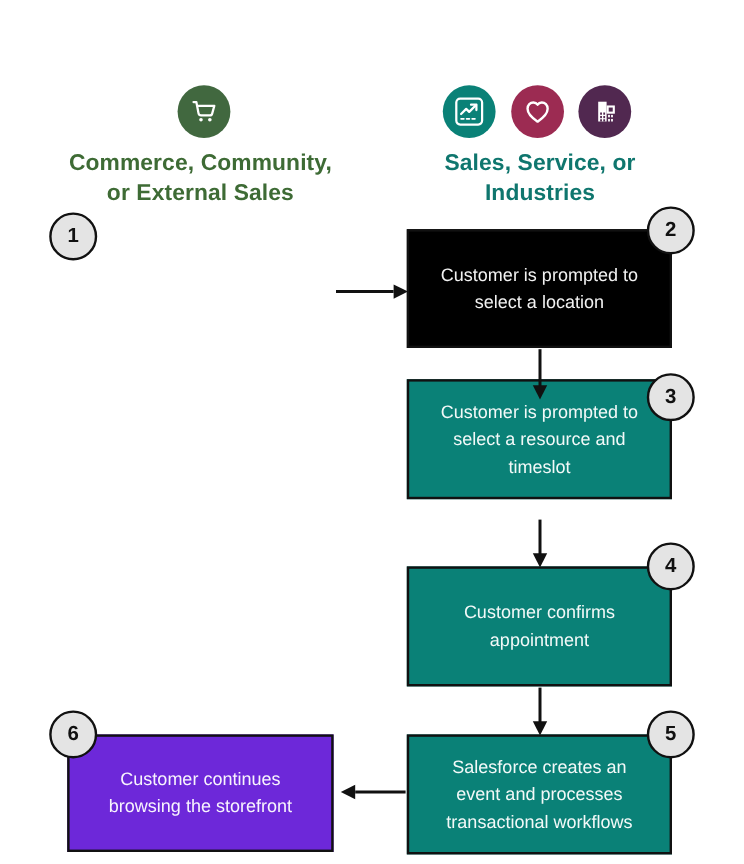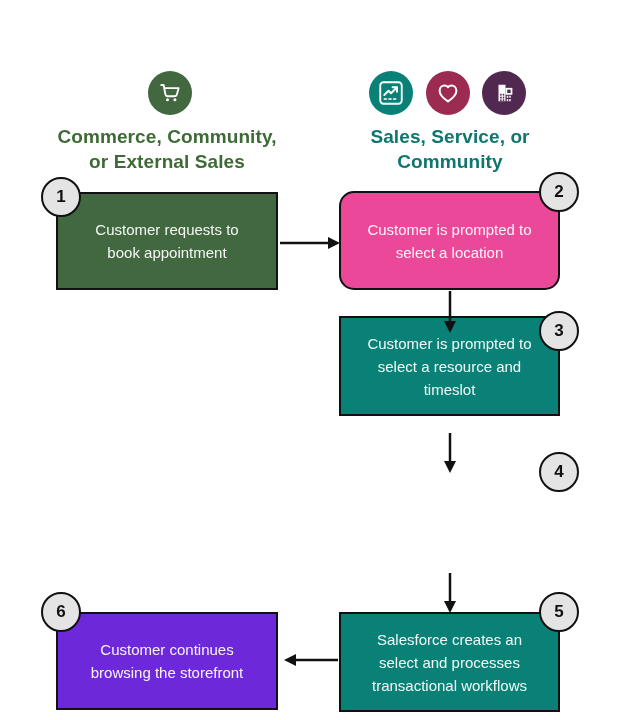--- a/index.html
+++ b/index.html
@@ -110,21 +110,21 @@
       </g>
     </svg>
   </div>
 
   <div class="col-title" id="title-left" style="color: rgb(62, 107, 53);">
     <span>Commerce, Community,</span><br>
     <span>or External Sales</span>
   </div>
   <div class="col-title" id="title-right" style="color: #0f766e;">
     <span>Sales, Service, or</span><br>
-    <span>Community</span>
+    <span>Industries</span>
   </div>
 
   <svg id="arrows" width="620" height="720">
     <g stroke="#111" stroke-width="2.5" fill="#111">
       <g>
         <line x1="280" y1="211" x2="328" y2="211"></line>
         <polygon points="328,205 340,211 328,217" stroke="none"></polygon>
       </g>
       <g>
         <line x1="450" y1="259" x2="450" y2="290"></line>
@@ -138,31 +138,31 @@
         <line x1="450" y1="541" x2="450" y2="570"></line>
         <polygon points="444,569 456,569 450,581" stroke="none"></polygon>
       </g>
       <g>
         <line x1="338" y1="628" x2="296" y2="628"></line>
         <polygon points="296,622 296,634 284,628" stroke="none"></polygon>
       </g>
     </g>
   </svg>
 
-  <div class="step-box" id="step-1" style="background: rgb(65, 104, 63);">
-    <span class="step-text">Customer requests to book appointment</span>
-  </div>
-  <div class="step-box" id="step-2" style="background: #ec4899; border-radius: 15px;">
+  <div class="step-box" id="step-2" style="background: #000000;">
     <span class="step-text">Customer is prompted to select a location</span>
   </div>
   <div class="step-box" id="step-3" style="background: rgb(10, 129, 119);">
     <span class="step-text">Customer is prompted to select a resource and timeslot</span>
   </div>
+  <div class="step-box" id="step-4" style="background: rgb(10, 129, 119);">
+    <span class="step-text">Customer confirms appointment</span>
+  </div>
   <div class="step-box" id="step-5" style="background: rgb(10, 129, 119);">
-    <span class="step-text">Salesforce creates an select and processes transactional workflows</span>
+    <span class="step-text">Salesforce creates an event and processes transactional workflows</span>
   </div>
   <div class="step-box" id="step-6" style="background: #6d28d9;">
     <span class="step-text">Customer continues browsing the storefront</span>
   </div>
 
   <div class="badge" id="badge-1">1</div>
   <div class="badge" id="badge-2">2</div>
   <div class="badge" id="badge-3">3</div>
   <div class="badge" id="badge-4">4</div>
   <div class="badge" id="badge-5">5</div>

